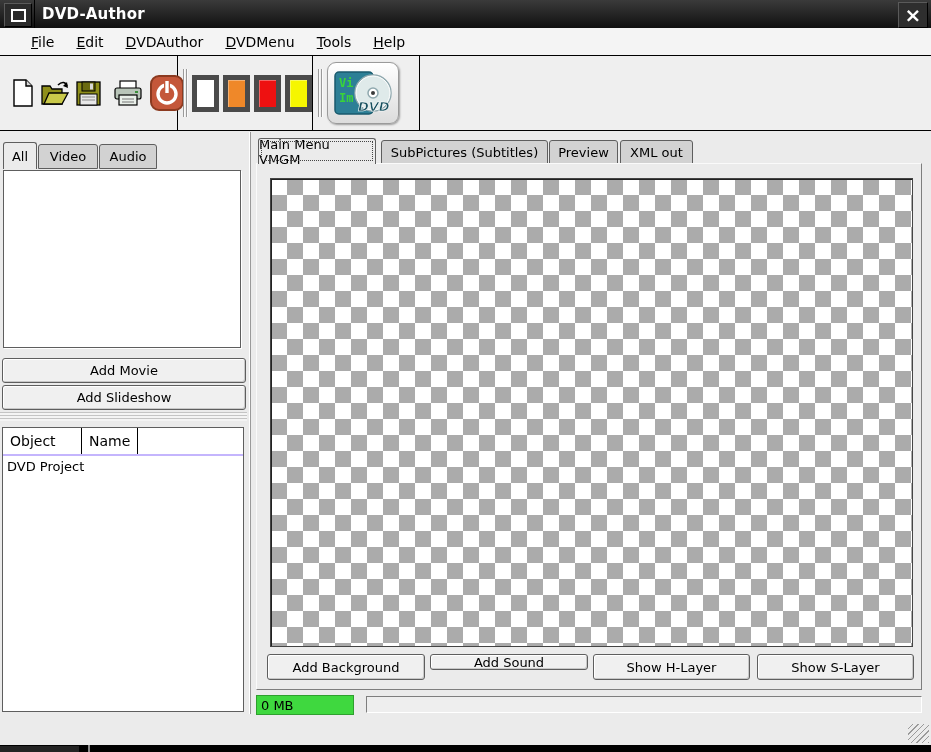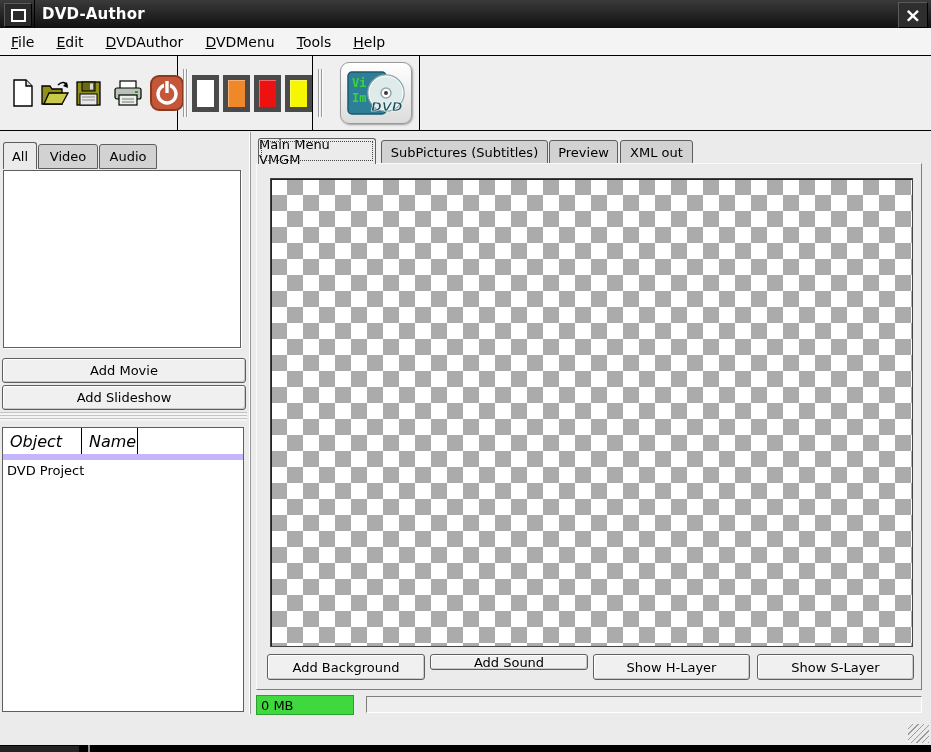--- a/index.html
+++ b/index.html
@@ -15,31 +15,31 @@
   .winmenu-btn .sq{width:11px;height:9px;border:2px solid #fff;}
   .title-sep{position:absolute;left:34px;top:0;width:1px;height:28px;background:#000;}
   .title-text{position:absolute;left:42px;top:0;height:36px;line-height:28px;color:#fff;
     font-weight:bold;font-size:15px;letter-spacing:.2px;}
   .close-btn{position:absolute;right:3px;top:2px;width:28px;height:24px;background:#2e2e2e;
     border-top:1px solid #5a5a5a;border-left:1px solid #5a5a5a;border-right:1px solid #000;border-bottom:1px solid #000;
     color:#fff;font-size:20px;font-weight:bold;display:flex;align-items:center;justify-content:center;cursor:pointer;}
 
   
   .menubar{position:absolute;left:0;top:28px;width:931px;height:27px;background:#f4f4f4;
-    display:flex;align-items:center;padding-left:0;box-sizing:border-box;font-size:14px;color:#000;}
+    display:flex;align-items:center;padding-left:20px;box-sizing:border-box;font-size:14px;color:#000;}
   .menu-item{padding:4px 11px;cursor:pointer;}
   .menu-item .key{text-decoration:underline;}
 
   
   .toolbar{position:absolute;left:0;top:55px;width:931px;height:76px;background:#efefef;
     border-top:1px solid #000;border-bottom:1px solid #000;box-sizing:border-box;}
   .tb-sec{position:absolute;top:0;height:74px;border-right:1px solid #000;display:flex;align-items:center;}
   .tb-sec1{left:0;width:178px;padding-left:12px;gap:6px;box-sizing:border-box;}
   .tb-sec2{left:178px;width:135px;padding-left:5px;gap:4px;box-sizing:border-box;}
-  .tb-sec3{left:313px;width:107px;padding-left:5px;gap:16px;box-sizing:border-box;}
+  .tb-sec3{left:313px;width:107px;padding-left:5px;gap:3px;box-sizing:border-box;}
   .grip-v{width:6px;height:48px;background:repeating-linear-gradient(90deg,#9a9a9a 0 1px,#fafafa 1px 2px,transparent 2px 3px);}
   .tb-btn{display:flex;align-items:center;justify-content:center;cursor:pointer;}
   .swatch{width:21px;height:27px;border:5px solid #4a4a4a;cursor:pointer;
     box-shadow:inset 1px 1px 0 rgba(255,255,255,.35);}
   .dvd-btn{width:70px;height:60px;border-radius:9px;background:linear-gradient(#ffffff,#dcdcdc);
     border:1px solid #9a9a9a;box-shadow:1px 1px 2px rgba(0,0,0,.35);display:flex;align-items:center;justify-content:center;cursor:pointer;}
 
   
   .tab{position:absolute;box-sizing:border-box;background:#d2d2d2;border:1px solid #5e5e5e;
     border-radius:3px 3px 0 0;font-size:13px;color:#000;display:flex;align-items:center;
@@ -55,21 +55,21 @@
     font-size:13px;color:#000;display:flex;align-items:center;justify-content:center;cursor:pointer;}
 
   .h-split{position:absolute;left:0;top:412px;width:247px;height:13px;
     background:repeating-linear-gradient(180deg,#c4c4c4 0 1px,#f4f4f4 1px 3px);
     background-size:100% 9px;background-repeat:no-repeat;cursor:row-resize;}
   .v-split{position:absolute;left:247px;top:132px;width:9px;height:582px;cursor:col-resize;
     background:linear-gradient(90deg,transparent 2px,#ffffff 2px 3px,#9a9a9a 3px 4px,transparent 4px);}
 
   .obj-table{position:absolute;left:2px;top:427px;width:242px;height:285px;background:#fff;
     border:1px solid #5e5e5e;box-sizing:border-box;}
-  .obj-head{display:flex;height:26px;border-bottom:6px solid #c4b5fd;font-size:16px;font-style:italic;}
+  .obj-head{display:flex;height:26px;border-bottom:2px solid #c4b5fd;font-size:14px;}
   .obj-head .hc{display:flex;align-items:center;padding-left:7px;box-sizing:border-box;
     border-right:1px solid #000;cursor:pointer;}
   .obj-head .hc.c1{width:79px;}
   .obj-head .hc.c2{width:56px;}
   .obj-head .rest{flex:1;}
   .obj-row{font-size:13px;padding:3px 4px;cursor:pointer;}
 
   
   .rtab-panel{position:absolute;left:256px;top:163px;width:666px;height:527px;background:#ebebeb;
     border:1px solid;border-color:#fafafa #7e7e7e #7e7e7e #fafafa;box-sizing:border-box;}

